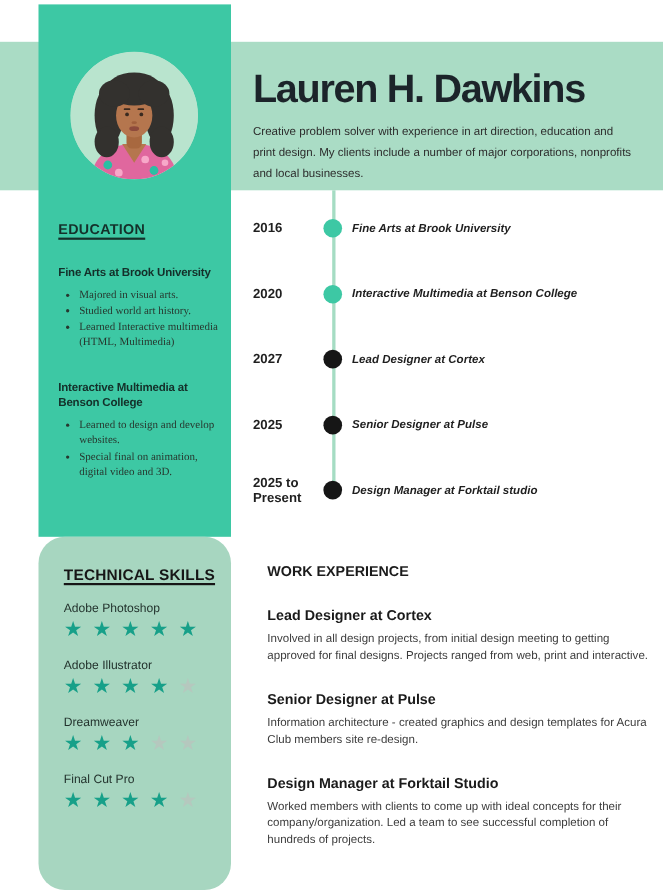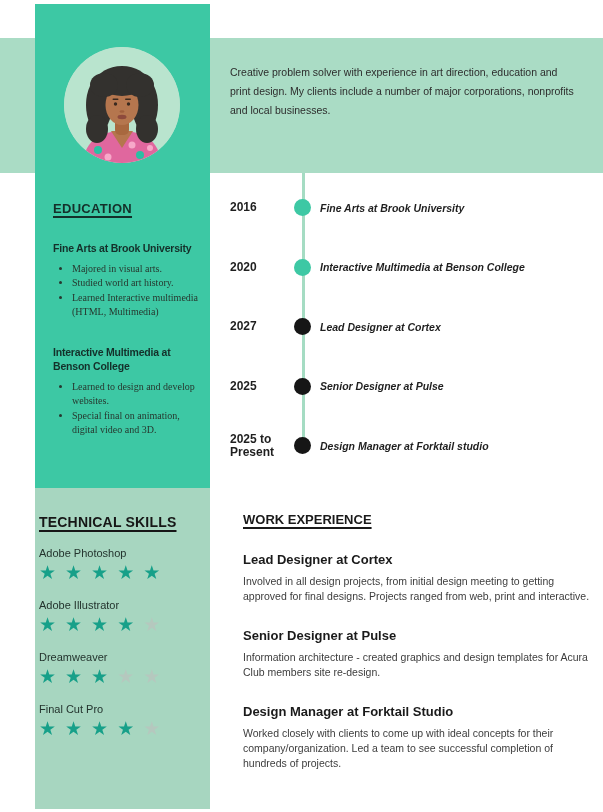--- a/index.html
+++ b/index.html
@@ -29,44 +29,45 @@
   .tl-line{position:absolute;left:302px;top:173px;width:3px;height:274px;background:#a5dcc3;}
   .timeline{position:absolute;left:230px;top:178px;width:373px;}
   .tl-row{display:flex;align-items:center;height:59.5px;}
   .tl-year{width:57px;text-align:left;font-weight:bold;font-size:12px;line-height:13px;color:#1f1f1f;}
   .tl-dot{flex:0 0 17px;height:17px;border-radius:50%;margin-left:7px;}
   .dot-teal{background:#3dc8a4;}
   .dot-black{background:#161616;}
   .tl-label{margin-left:9px;font-size:10.5px;font-weight:bold;font-style:italic;color:#1f1f1f;}
   
   .skills{position:absolute;left:35px;top:488px;width:175px;height:321px;background:#a7d6c0;
-          box-sizing:border-box;padding:26px 10px 0 4px;}
+          box-sizing:border-box;padding:26px 10px 0 23px;border-radius:24px;}
   .skills h2{font-size:14px;font-weight:bold;color:#161616;margin:0 0 17px;letter-spacing:.2px;
              text-decoration:underline;text-underline-offset:3px;text-decoration-thickness:1.5px;}
   .skill{margin-bottom:13px;}
   .skill-name{font-size:11px;color:#23332d;margin-bottom:1px;}
   .skill-stars{font-size:19px;letter-spacing:9px;line-height:26px;height:26px;white-space:nowrap;}
   .star.on{color:#17a089;}
   .star.off{color:#b5c8be;}
   
   .work{position:absolute;left:243px;top:512px;width:348px;}
   .work h2{font-size:13px;font-weight:bold;color:#1a1a1a;margin:0 0 25px;
-           text-decoration:underline;text-underline-offset:3px;text-decoration-thickness:1.5px;}
+           text-underline-offset:3px;text-decoration-thickness:1.5px;}
   .job{margin-bottom:24px;}
   .job h3{font-size:13px;font-weight:bold;color:#1a1a1a;margin:0 0 7px;}
   .job p{font-size:10.5px;line-height:15px;margin:0;color:#3d3d3d;}
 </style>
 </head>
 <body>
 
 <div class="page">
 
   <div class="banner"></div>
 
   <div class="header-text">
+    <h1>Lauren H. Dawkins</h1>
     <p>Creative problem solver with experience in art direction, education and print design. My clients include a number of major corporations, nonprofits and local businesses.</p>
   </div>
 
   <div class="teal-col">
     <div class="photo">
       <svg viewBox="0 0 116 116" width="116" height="116">
         <circle cx="58" cy="58" r="58" fill="#b9e4ce"></circle>
         <g>
           <path d="M18,116 C22,92 38,84 58,84 C78,84 94,92 98,116 Z" fill="#e0679e"></path>
           <circle cx="34" cy="103" r="4" fill="#2abfa3"></circle>
@@ -192,18 +193,18 @@
         <p>Involved in all design projects, from initial design meeting to getting approved for final designs. Projects ranged from web, print and interactive.</p>
       </div>
 
       <div class="job">
         <h3>Senior Designer at Pulse</h3>
         <p>Information architecture - created graphics and design templates for Acura Club members site re-design.</p>
       </div>
 
       <div class="job">
         <h3>Design Manager at Forktail Studio</h3>
-        <p>Worked closely with clients to come up with ideal concepts for their company/organization. Led a team to see successful completion of hundreds of projects.</p>
+        <p>Worked members with clients to come up with ideal concepts for their company/organization. Led a team to see successful completion of hundreds of projects.</p>
       </div>
 
   </div>
 
 </div>
 
 </body></html>

